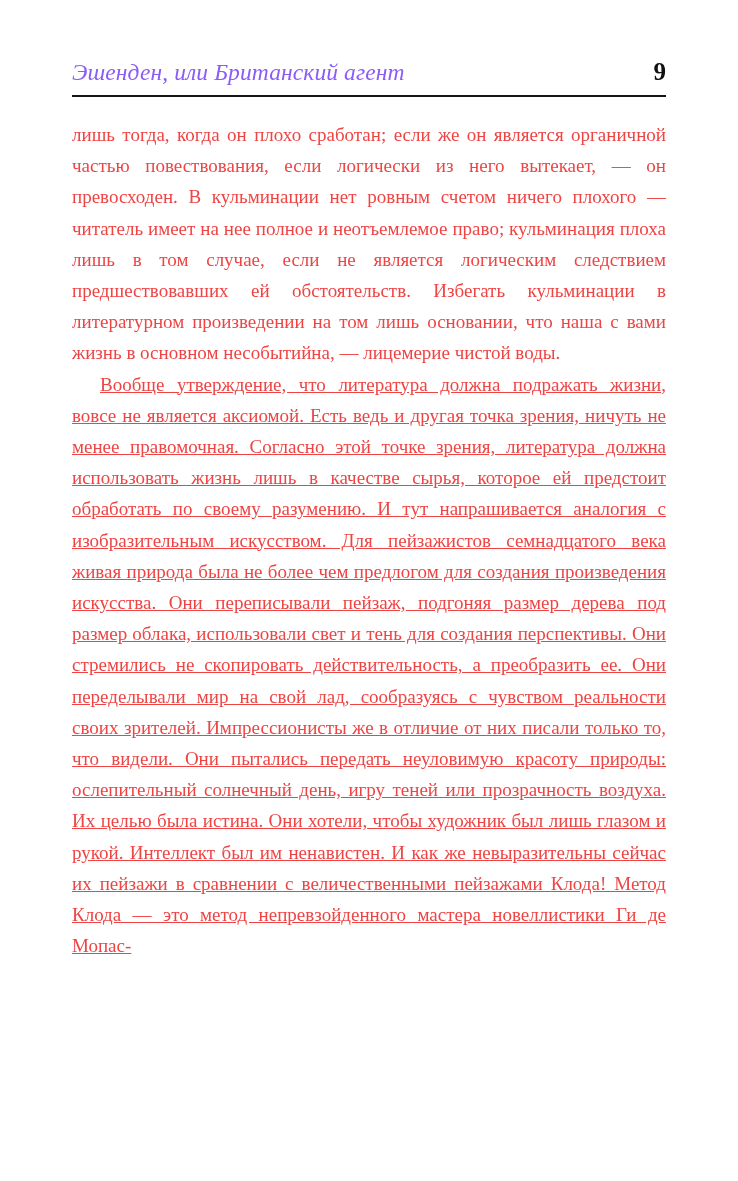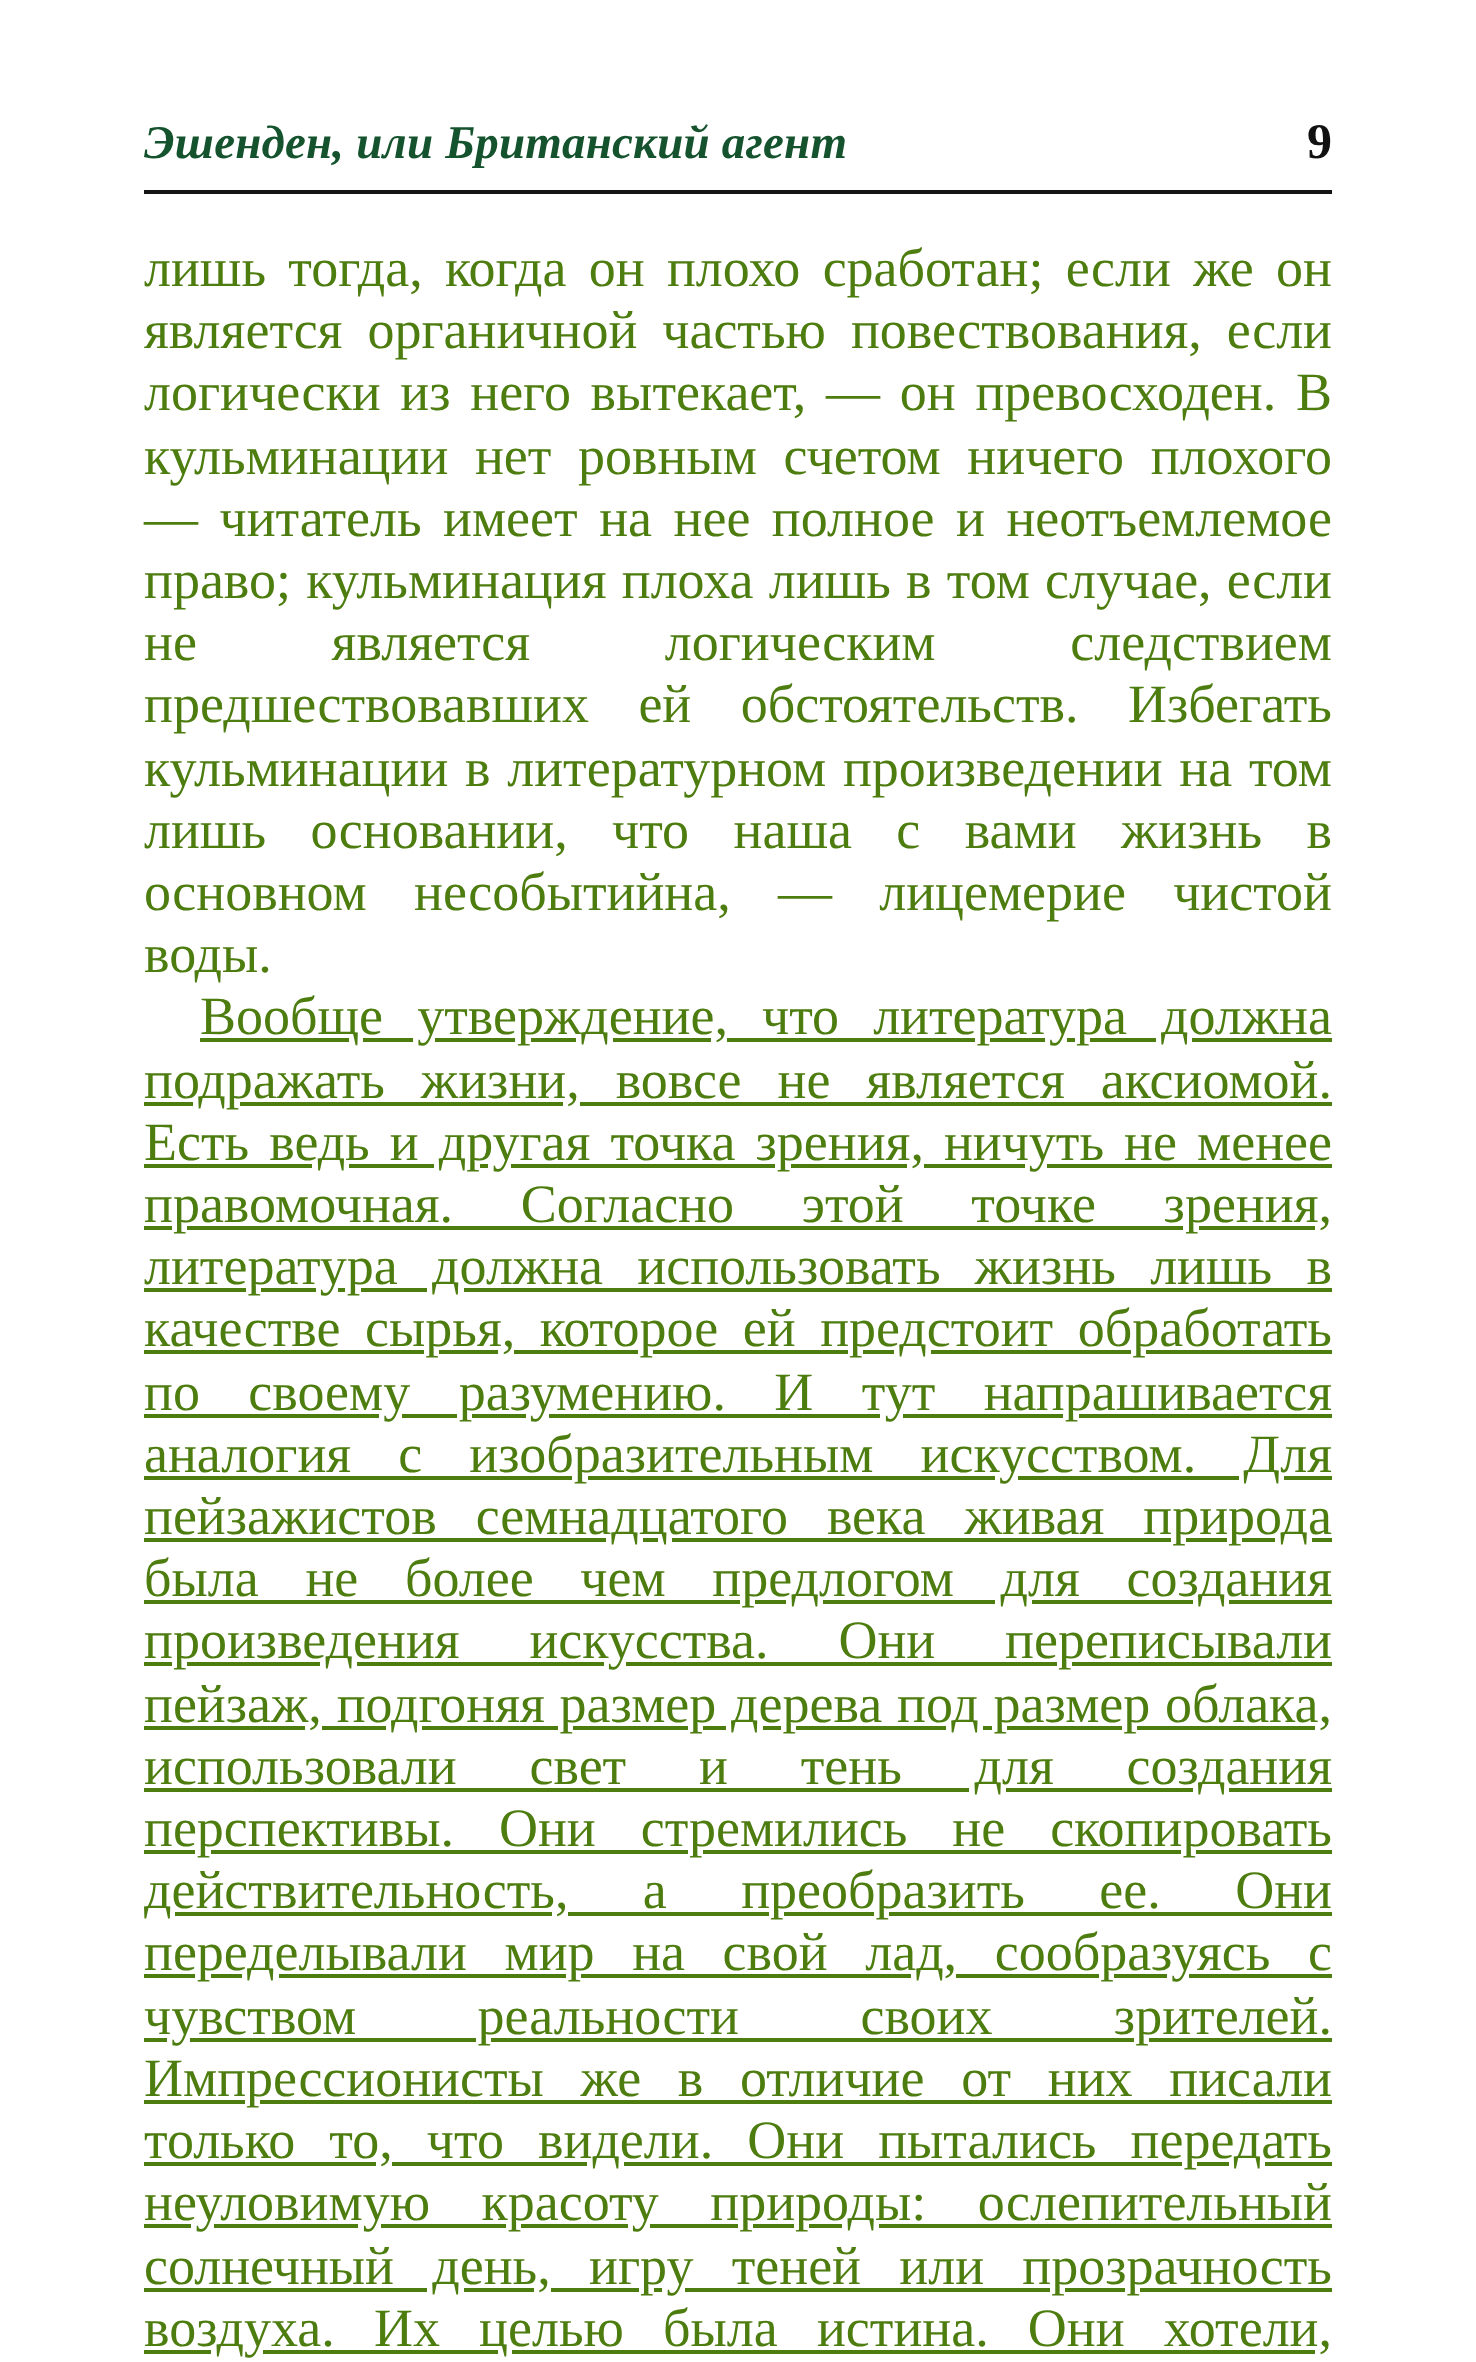--- a/index.html
+++ b/index.html
@@ -24,41 +24,41 @@
   .running-head {
     display: flex;
     align-items: baseline;
     justify-content: space-between;
     padding-bottom: 9px;
     border-bottom: 2px solid #141414;
   }
   .running-head .title {
     font-style: italic;
     font-size: 23.5px;
-    font-weight: 700;
+    font-weight: 400;
     letter-spacing: 0.1px;
-    color: #14532d;
+    color: #8b5cf6;
     white-space: nowrap;
   }
   .running-head .folio {
     font-size: 25px;
     font-weight: 700;
     color: #111111;
   }
   .body-text {
     margin-top: 22px;
   }
   .body-text p {
     margin: 0;
-    font-size: 27px;
+    font-size: 19px;
     line-height: 31.2px;
     text-align: justify;
     text-justify: inter-word;
     hyphens: manual;
-    color: #4d7c0f;
+    color: #ef4444;
   }
   .body-text p.indent {
     text-indent: 28px;
     text-decoration: underline;
   }
 </style>
 </head>
 <body>
 
 <div class="page">

